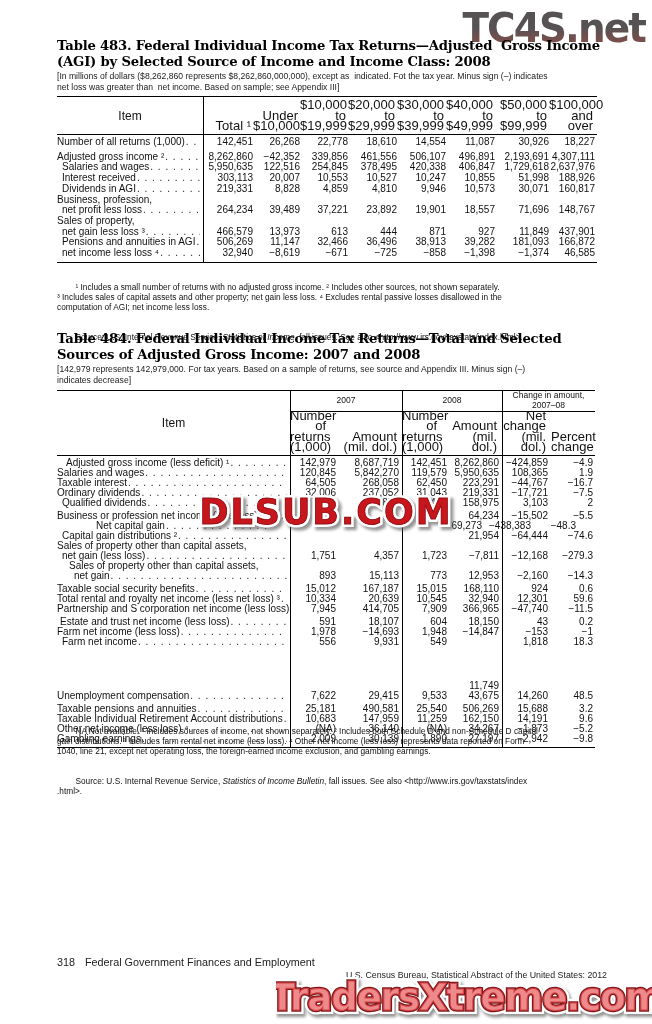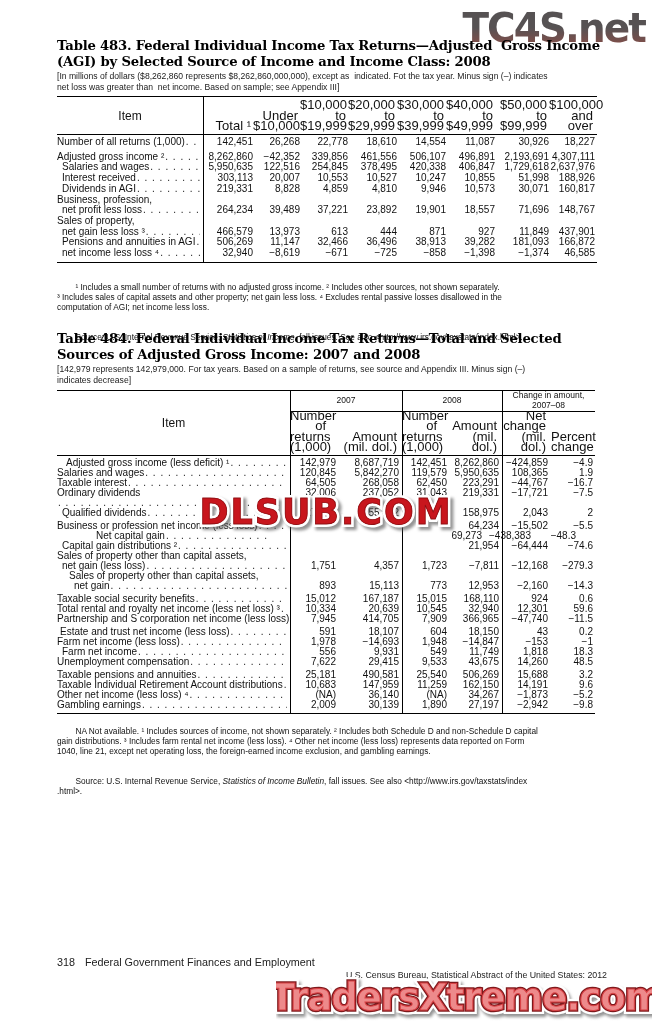--- a/index.html
+++ b/index.html
@@ -326,41 +326,41 @@
             <span class="leader"> . . . . . . . . . . . . . . . . . . . . . . . . . . . . . . . . . . . . . . . . . . . . . . . . . . . . . . . . . . . . . . . . . . . . . .</span>
           </div>
           <span class="val" style="width: 46px; padding-right: 0px;">64,505</span>
           <span class="val" style="width: 66px; padding-right: 3px;">268,058</span>
           <span class="val" style="width: 45px; padding-right: 0px;">62,450</span>
           <span class="val" style="width: 55px; padding-right: 3px;">223,291</span>
           <span class="val" style="width: 49px; padding-right: 3px;">−44,767</span>
           <span class="val" style="width: 44px; padding-right: 2px;">−16.7</span>
         </div>
         <div class="trow">
-          <div class="lblock" style="width: 233px; flex-direction: column;">
+          <div class="lblock" style="width: 233px;">
             <span class="lbl" style="padding-left: 0px;">Ordinary dividends</span>
             <span class="leader"> . . . . . . . . . . . . . . . . . . . . . . . . . . . . . . . . . . . . . . . . . . . . . . . . . . . . . . . . . . . . . . . . . . . . . .</span>
           </div>
           <span class="val" style="width: 46px; padding-right: 0px;">32,006</span>
           <span class="val" style="width: 66px; padding-right: 3px;">237,052</span>
           <span class="val" style="width: 45px; padding-right: 0px;">31,043</span>
           <span class="val" style="width: 55px; padding-right: 3px;">219,331</span>
           <span class="val" style="width: 49px; padding-right: 3px;">−17,721</span>
           <span class="val" style="width: 44px; padding-right: 2px;">−7.5</span>
         </div>
         <div class="trow">
           <div class="lblock" style="width: 233px;">
             <span class="lbl" style="padding-left: 5px;">Qualified dividends</span>
             <span class="leader"> . . . . . . . . . . . . . . . . . . . . . . . . . . . . . . . . . . . . . . . . . . . . . . . . . . . . . . . . . . . . . . . . . . . . . .</span>
           </div>
           <span class="val" style="width: 46px; padding-right: 0px;">27,145</span>
           <span class="val" style="width: 66px; padding-right: 3px;">155,872</span>
           <span class="val" style="width: 45px; padding-right: 0px;">26,409</span>
           <span class="val" style="width: 55px; padding-right: 3px;">158,975</span>
-          <span class="val" style="width: 49px; padding-right: 3px;">2,043</span>
+          <span class="val" style="width: 49px; padding-right: 3px;">3,103</span>
           <span class="val" style="width: 44px; padding-right: 2px;">2</span>
         </div>
         <div class="trow gap3">
           <div class="lblock" style="width: 233px;">
             <span class="lbl" style="padding-left: 0px;">Business or profession net income (less loss)</span>
             <span class="leader"> . . . . . . . . . . . . . . . . . . . . . . . . . . . . . . . . . . . . . . . . . . . . . . . . . . . . . . . . . . . . . . . . . . . . . .</span>
           </div>
           <span class="val" style="width: 46px; padding-right: 0px;"></span>
           <span class="val" style="width: 66px; padding-right: 3px;"></span>
           <span class="val" style="width: 45px; padding-right: 0px;"></span>
@@ -487,21 +487,21 @@
           <span class="val" style="width: 44px; padding-right: 2px;">−1</span>
         </div>
         <div class="trow">
           <div class="lblock" style="width: 233px;">
             <span class="lbl" style="padding-left: 5px;">Farm net income</span>
             <span class="leader"> . . . . . . . . . . . . . . . . . . . . . . . . . . . . . . . . . . . . . . . . . . . . . . . . . . . . . . . . . . . . . . . . . . . . . .</span>
           </div>
           <span class="val" style="width: 46px; padding-right: 0px;">556</span>
           <span class="val" style="width: 66px; padding-right: 3px;">9,931</span>
           <span class="val" style="width: 45px; padding-right: 0px;">549</span>
-          <span class="val" style="width: 55px; padding-right: 3px;">11,749</span>
+          <span class="val" style="width: 55px; padding-right: 3px; margin-top: 44px;">11,749</span>
           <span class="val" style="width: 49px; padding-right: 3px;">1,818</span>
           <span class="val" style="width: 44px; padding-right: 2px;">18.3</span>
         </div>
         <div class="trow">
           <div class="lblock" style="width: 233px;">
             <span class="lbl" style="padding-left: 0px;">Unemployment compensation</span>
             <span class="leader"> . . . . . . . . . . . . . . . . . . . . . . . . . . . . . . . . . . . . . . . . . . . . . . . . . . . . . . . . . . . . . . . . . . . . . .</span>
           </div>
           <span class="val" style="width: 46px; padding-right: 0px;">7,622</span>
           <span class="val" style="width: 66px; padding-right: 3px;">29,415</span>

